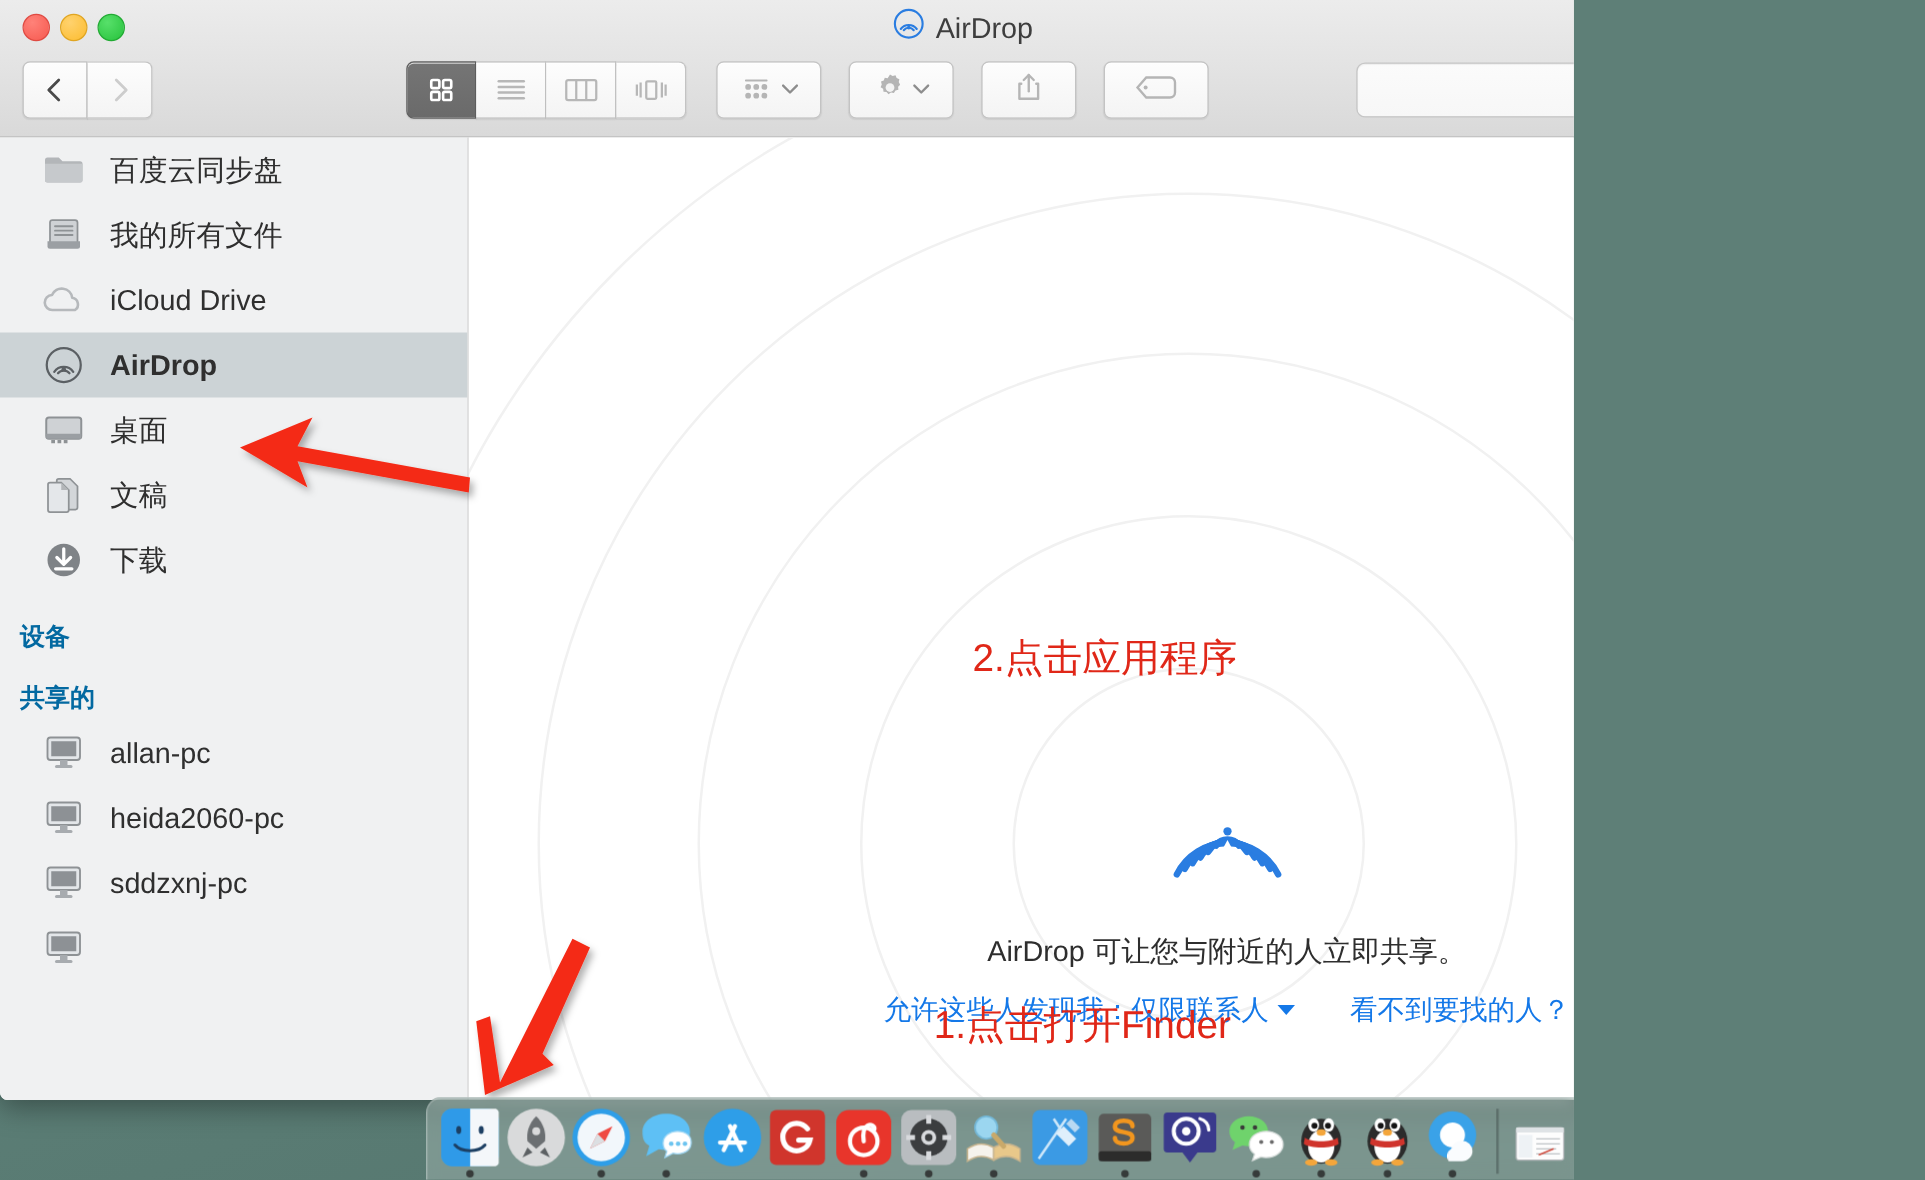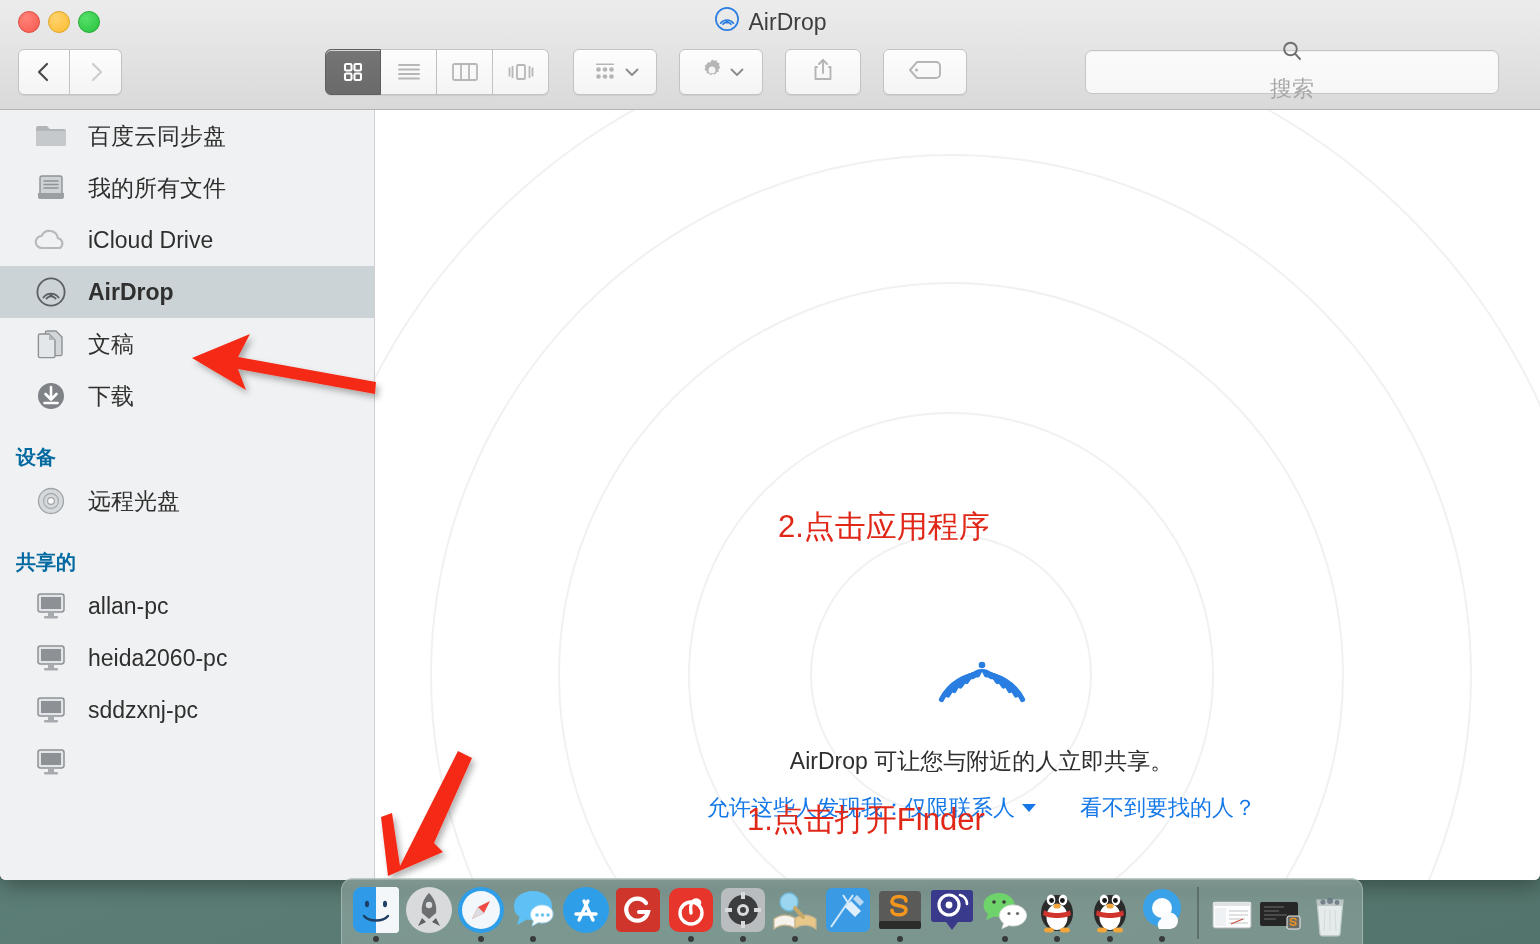--- a/index.html
+++ b/index.html
@@ -2,21 +2,21 @@
 <html><head>
 <meta charset="utf-8">
 <style>
   * { box-sizing: border-box; margin: 0; padding: 0; }
   html, body {
     width: 1540px; height: 944px;
     overflow: hidden;
     font-family: "Liberation Sans", "DejaVu Sans", sans-serif;
     background: #5e7f77;
   }
-  #screen { position: relative; width: 1540px; height: 944px; overflow: hidden; }
+  #screen { position: relative; width: 1259px; height: 944px; overflow: hidden; }
 
   
   .desktop {
     position: absolute; inset: 0;
     background: linear-gradient(160deg, #6c8d84 0%, #5f827a 40%, #53746c 100%);
   }
 
   
   .window {
     position: absolute; left: 0; top: 0;
@@ -357,20 +357,34 @@
                 <path d="M8.4 21.5a9.3 9.3 0 0 1 15.2 0"></path>
                 <path d="M11.4 22.6a6 6 0 0 1 9.2 0"></path>
                 <circle cx="16" cy="19.3" r="1.8" fill="#5b6064" stroke="none"></circle>
               </g>
             </svg>
           </span>
           <span class="sb-label">AirDrop</span>
         </div>
 
 
+        <div class="sb-item">
+          <span class="sb-icon">
+            <svg width="34" height="28" viewBox="0 0 34 28">
+              <rect x="3" y="4" width="28" height="17" rx="2.2" fill="#cfd2d5" stroke="#8e9295" stroke-width="1.6"></rect>
+              <rect x="3" y="17" width="28" height="4" fill="#9b9fa3"></rect>
+              <g fill="#8e9295">
+                  <rect x="7" y="22" width="3" height="2.6"></rect>
+                  <rect x="12" y="22" width="3" height="2.6"></rect>
+                  <rect x="17" y="22" width="3" height="2.6"></rect>
+                </g>
+            </svg>
+          </span>
+          <span class="sb-label">桌面</span>
+        </div>
 
         <div class="sb-item">
           <span class="sb-icon">
             <svg width="32" height="32" viewBox="0 0 32 32">
               <path d="M12 3h9l6 6v17a1.6 1.6 0 0 1-1.6 1.6H12A1.6 1.6 0 0 1 10.4 26V4.6A1.6 1.6 0 0 1 12 3z" fill="#d3d6d9" stroke="#8e9295" stroke-width="1.4"></path>
               <path d="M5 6h9l6 6v16a1.6 1.6 0 0 1-1.6 1.6H5A1.6 1.6 0 0 1 3.4 28V7.6A1.6 1.6 0 0 1 5 6z" fill="#e4e7ea" stroke="#8e9295" stroke-width="1.4"></path>
               <path d="M14 6l6 6h-6z" fill="#b3b6b9"></path>
             </svg>
           </span>
           <span class="sb-label">文稿</span>
@@ -381,30 +395,20 @@
             <svg width="32" height="32" viewBox="0 0 32 32">
               <circle cx="16" cy="16" r="13" fill="#7f8387"></circle>
               <path d="M16 7v11M10.5 14l5.5 5.5L21.5 14M9.5 23h13" fill="none" stroke="#fff" stroke-width="2.6" stroke-linecap="round" stroke-linejoin="round"></path>
             </svg>
           </span>
           <span class="sb-label">下载</span>
         </div>
 
         <div class="sb-header">设备</div>
 
-        <div class="sb-item">
-          <span class="sb-icon">
-            <svg width="32" height="32" viewBox="0 0 32 32">
-              <circle cx="16" cy="16" r="12.5" fill="#d6d9dc" stroke="#a0a4a8" stroke-width="1.3"></circle>
-              <circle cx="16" cy="16" r="7.5" fill="none" stroke="#a9adb1" stroke-width="1.3"></circle>
-              <circle cx="16" cy="16" r="3.4" fill="#fafafa" stroke="#a0a4a8" stroke-width="1.2"></circle>
-            </svg>
-          </span>
-          <span class="sb-label">远程光盘</span>
-        </div>
 
         <div class="sb-header">共享的</div>
 
         <div class="sb-item">
           <span class="sb-icon">
             <svg width="32" height="30" viewBox="0 0 32 30">
               <rect x="3" y="3" width="26" height="18" rx="2.4" fill="#e3e6e9" stroke="#8e9295" stroke-width="1.5"></rect>
               <rect x="6" y="6" width="20" height="12" fill="#8d9195"></rect>
               <rect x="13" y="21" width="6" height="4" fill="#a7abaf"></rect>
               <rect x="9" y="25" width="14" height="2.4" rx="1.2" fill="#a7abaf"></rect>

